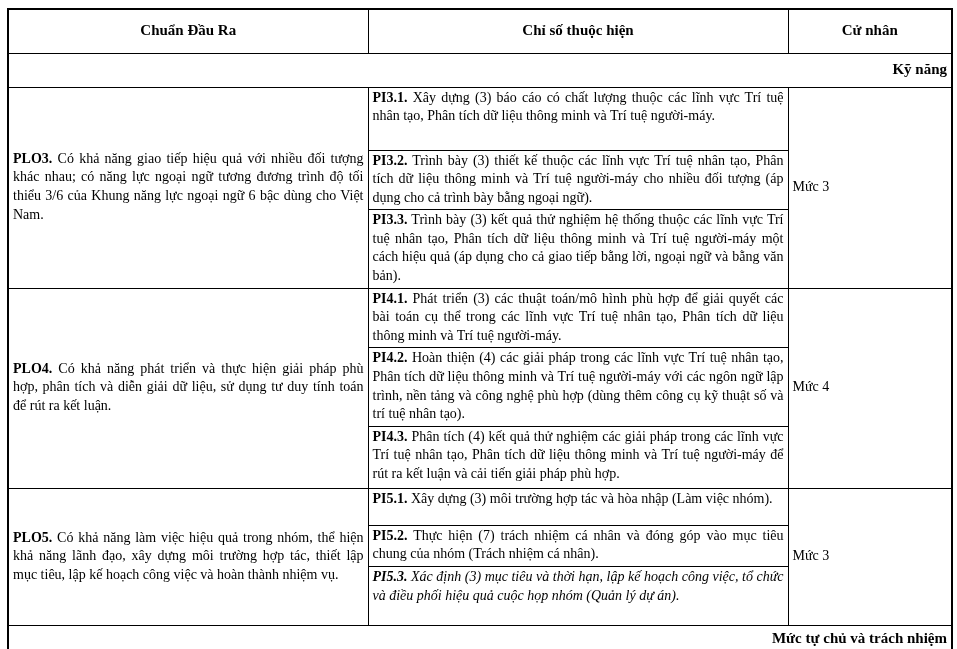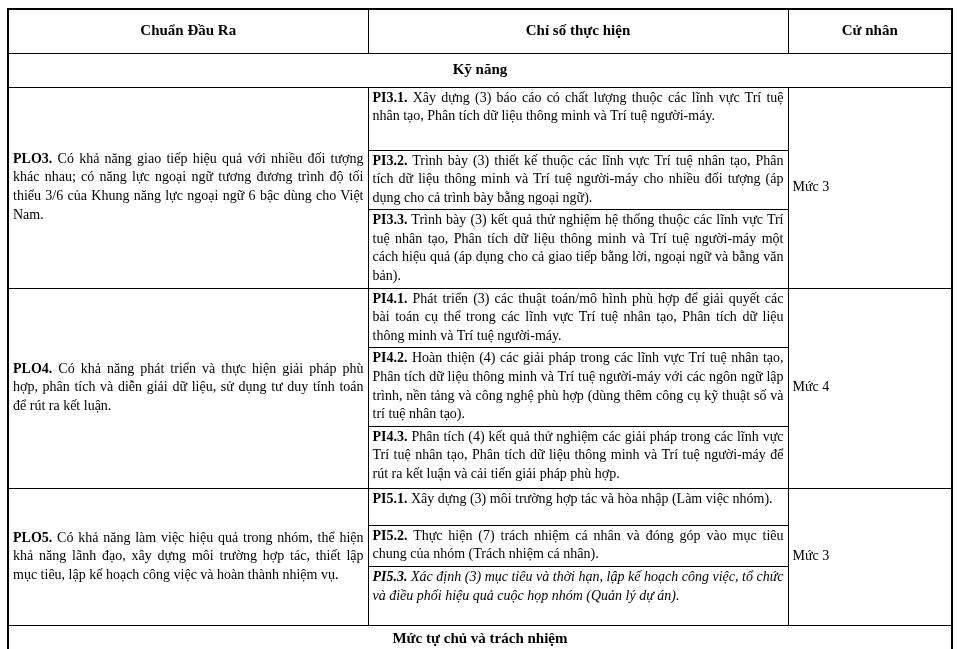--- a/index.html
+++ b/index.html
@@ -32,21 +32,21 @@
     vertical-align: top;
     overflow: hidden;
   }
   td.header-cell {
     text-align: center;
     vertical-align: middle;
     font-weight: bold;
     font-size: 15px;
   }
   td.section-cell {
-    text-align: center;
+    text-align: right;
     vertical-align: middle;
     font-weight: bold;
     font-size: 15px;
     margin-left: 21px;
   }
   td.plo-cell {
     text-align: justify;
     vertical-align: middle;
   }
   td.pi-cell {
@@ -77,21 +77,21 @@
 <table class="plo-table">
   <colgroup>
     <col class="c-plo">
     <col class="c-pi">
     <col class="c-level">
   </colgroup>
   <tbody>
 
     <tr class="h-header">
       <td class="header-cell">Chuẩn Đầu Ra</td>
-      <td class="header-cell">Chỉ số thực hiện</td>
+      <td class="header-cell">Chỉ số thuộc hiện</td>
       <td class="header-cell">Cử nhân</td>
     </tr>
 
     <tr class="h-section">
       <td class="section-cell" colspan="3">Kỹ năng</td>
     </tr>
 
     <tr class="h-pi31">
       <td class="plo-cell" rowspan="3"><span class="lbl">PLO3.</span> <span>Có khả năng giao tiếp hiệu quả với nhiều đối tượng khác nhau; có năng lực ngoại ngữ tương đương trình độ tối thiểu 3/6 của Khung năng lực ngoại ngữ 6 bậc dùng cho Việt Nam.</span></td>
       <td class="pi-cell"><span class="lbl">PI3.1.</span> <span>Xây dựng (3) báo cáo có chất lượng thuộc các lĩnh vực Trí tuệ nhân tạo, Phân tích dữ liệu thông minh và Trí tuệ người-máy.</span></td>

